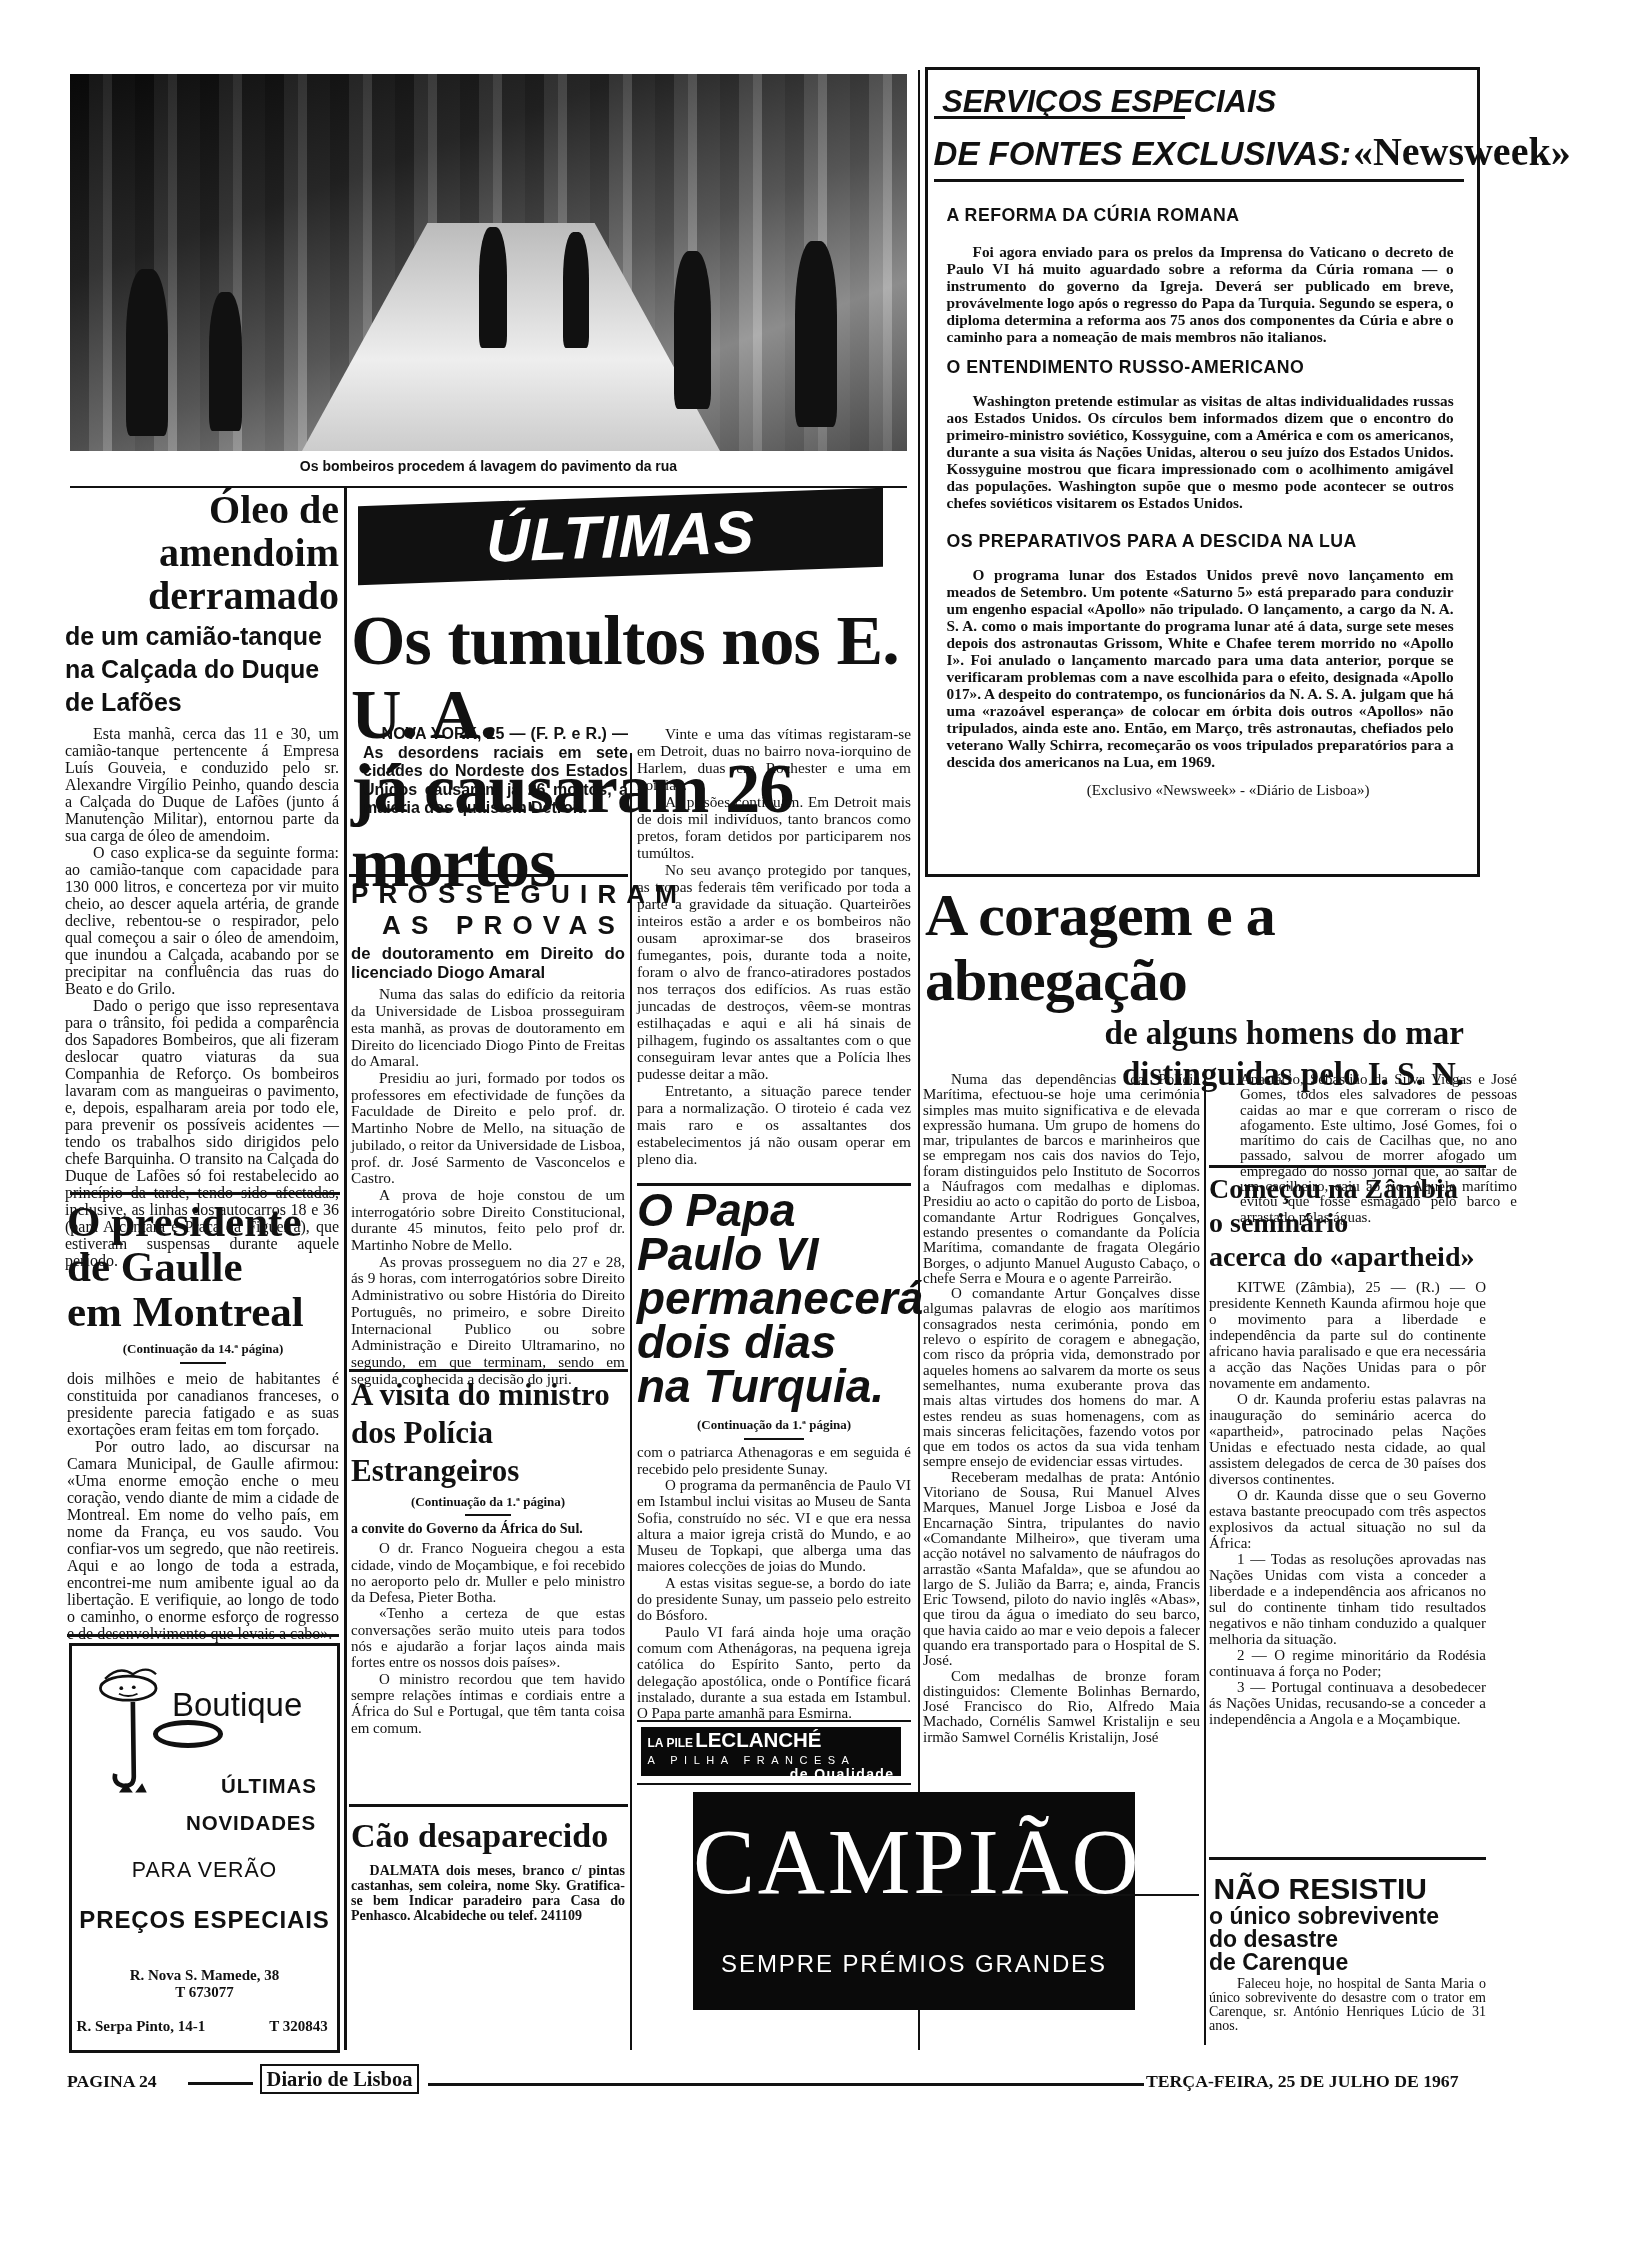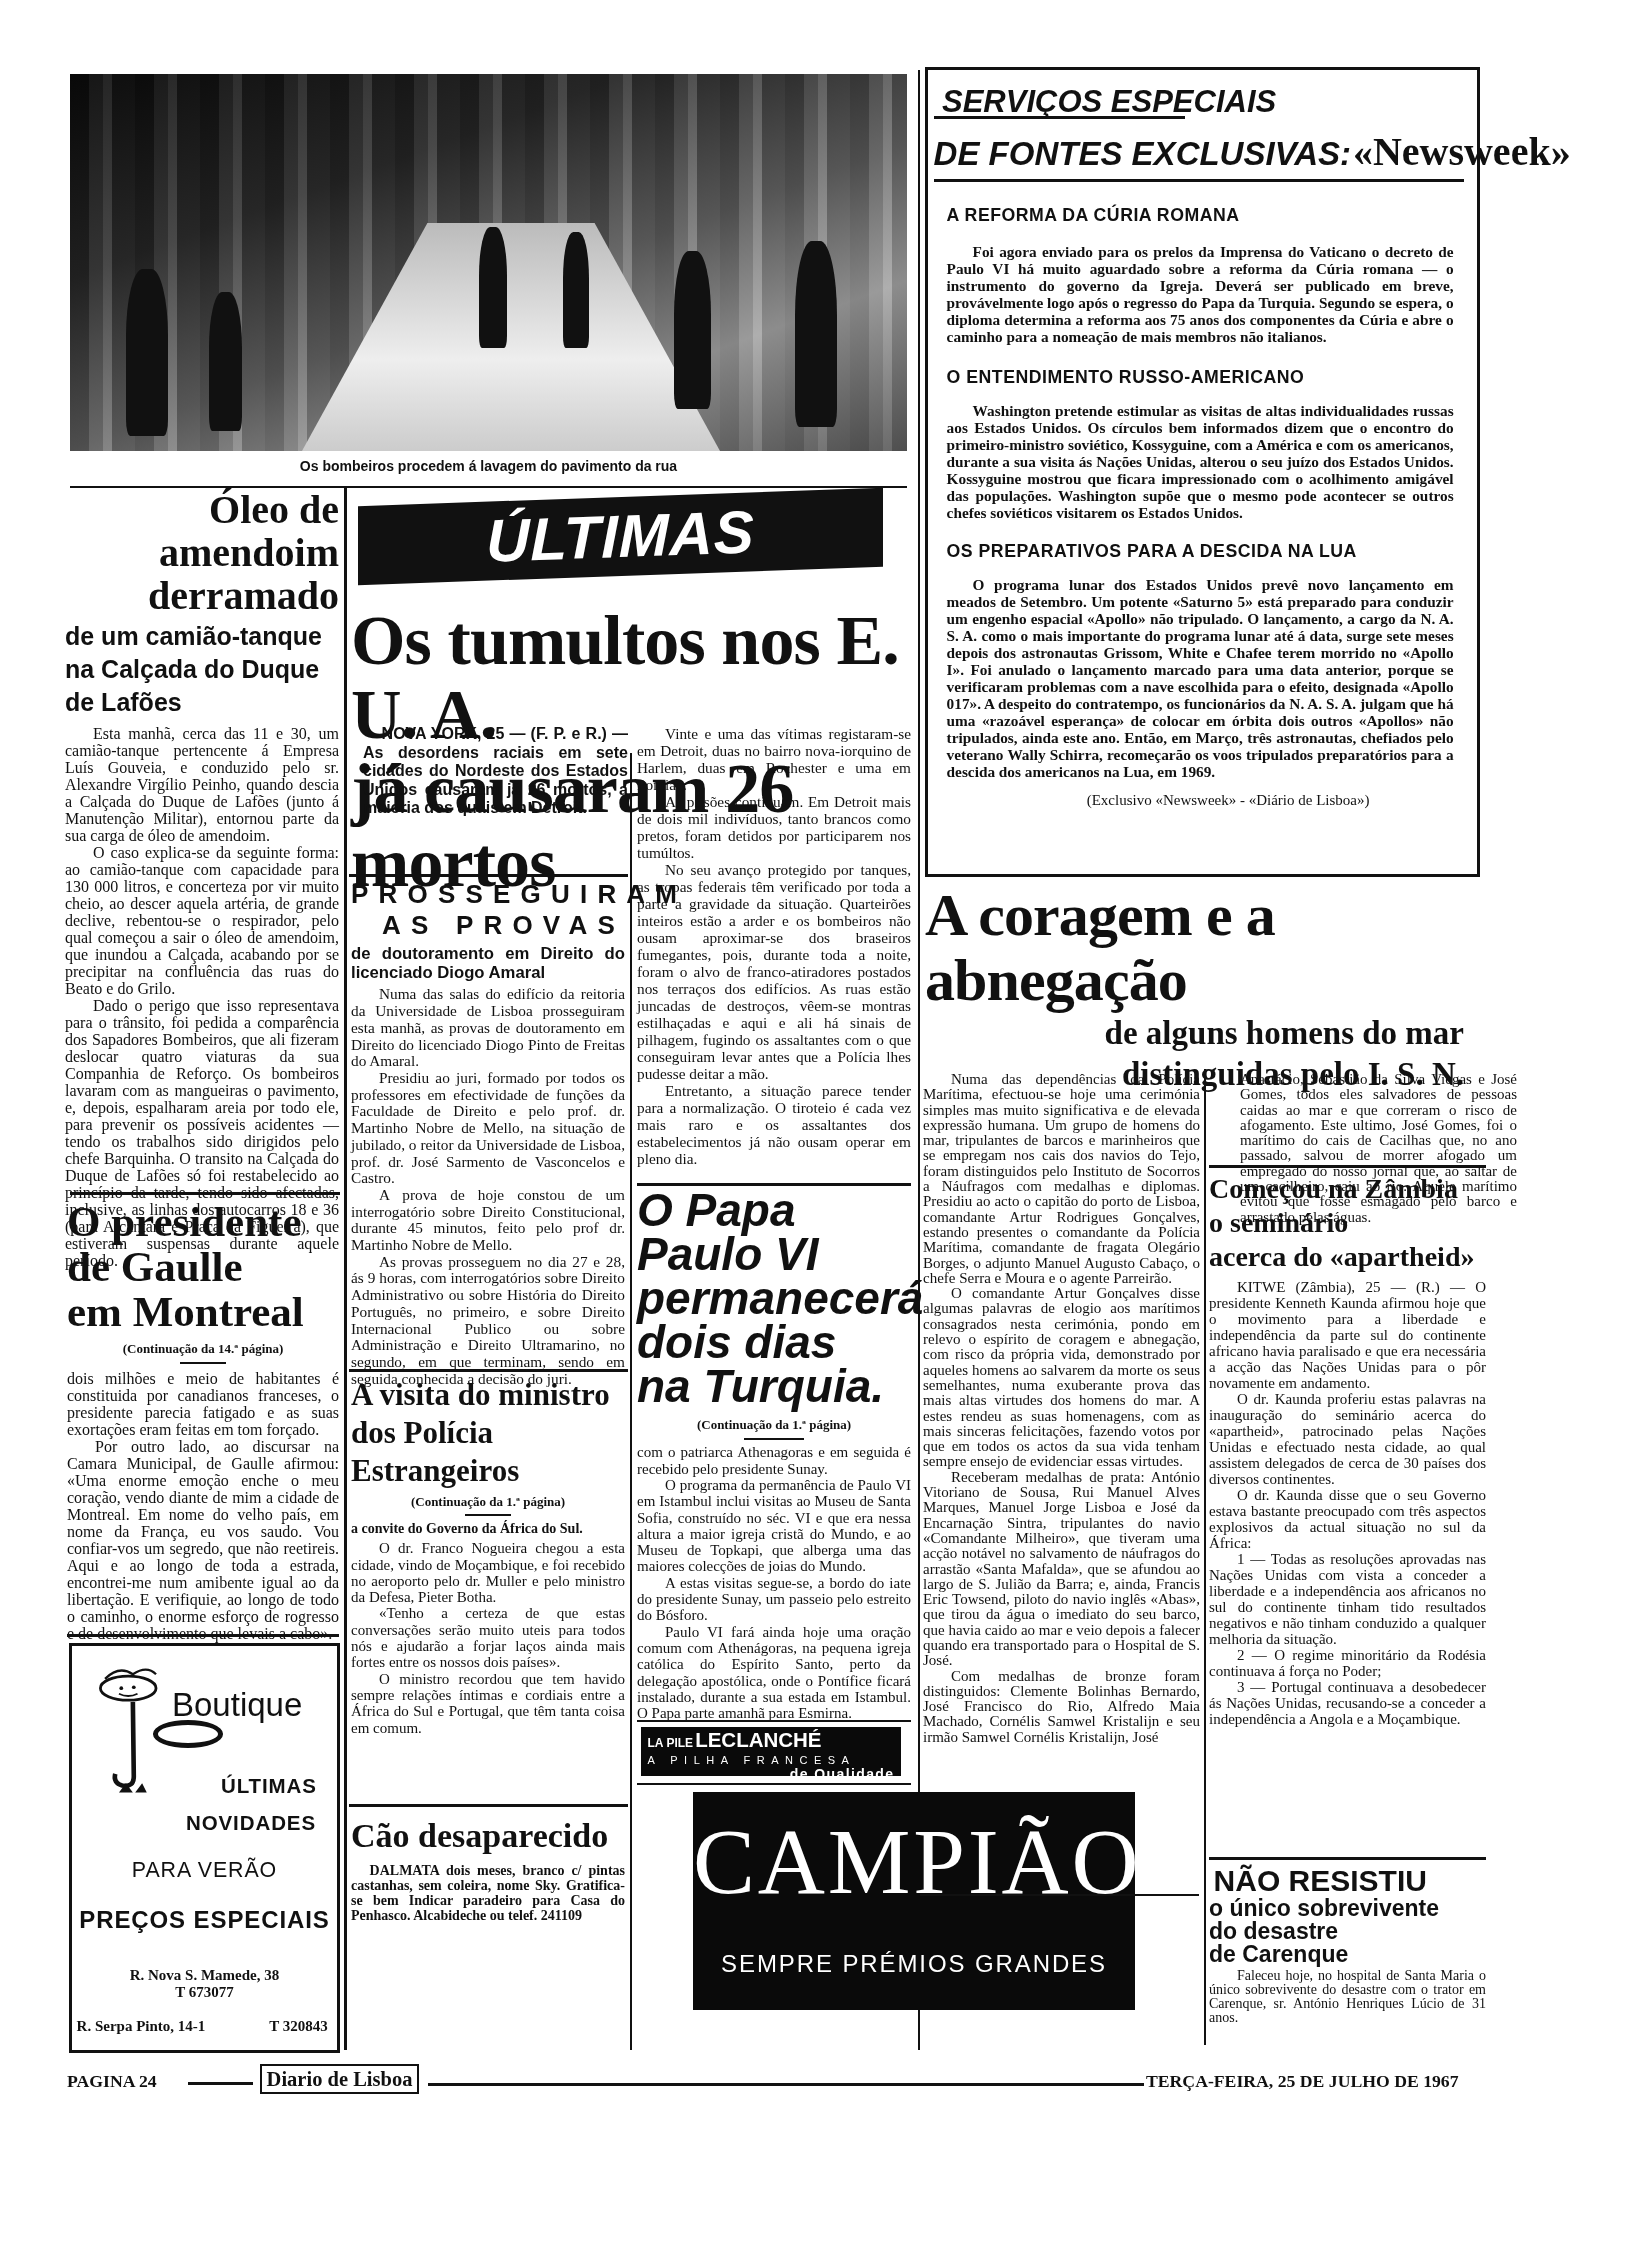--- a/index.html
+++ b/index.html
@@ -190,21 +190,21 @@
     <span class="sans" style="font-weight:bold;font-style:italic;font-size:33px;">DE FONTES EXCLUSIVAS:</span>
     <span style="font-family:'Liberation Serif',serif;font-weight:bold;font-size:40px;">«Newsweek»</span>
   </div>
   <div class="rule" style="left:5.6px;top:109px;width:530px;height:2.8px;"></div>
 
   <div class="abs" style="left:18.6px;top:135px;width:507px;">
     <div class="news-head">A REFORMA DA CÚRIA ROMANA</div>
     <div class="nw-body" style="margin-top:16.7px;">
         <p>Foi agora enviado para os prelos da Imprensa do Vaticano o decreto de Paulo VI há muito aguardado sobre a reforma da Cúria romana — o instrumento do governo da Igreja. Deverá ser publicado em breve, provávelmente logo após o regresso do Papa da Turquia. Segundo se espera, o diploma determina a reforma aos 75 anos dos componentes da Cúria e abre o caminho para a nomeação de mais membros não italianos.</p>
       </div>
-    <div class="news-head" style="margin-top:22px;">O ENTENDIMENTO RUSSO-AMERICANO</div>
+    <div class="news-head" style="margin-top:12px;">O ENTENDIMENTO RUSSO-AMERICANO</div>
     <div class="nw-body" style="margin-top:14px;">
         <p>Washington pretende estimular as visitas de altas individualidades russas aos Estados Unidos. Os círculos bem informados dizem que o encontro do primeiro-ministro soviético, Kossyguine, com a América e com os americanos, durante a sua visita ás Nações Unidas, alterou o seu juízo dos Estados Unidos. Kossyguine mostrou que ficara impressionado com o acolhimento amigável das populações. Washington supõe que o mesmo pode acontecer se outros chefes soviéticos visitarem os Estados Unidos.</p>
       </div>
     <div class="news-head" style="margin-top:20.5px;">OS PREPARATIVOS PARA A DESCIDA NA LUA</div>
     <div class="nw-body" style="margin-top:14px;">
         <p>O programa lunar dos Estados Unidos prevê novo lançamento em meados de Setembro. Um potente «Saturno 5» está preparado para conduzir um engenho espacial «Apollo» não tripulado. O lançamento, a cargo da N. A. S. A. como o mais importante do programa lunar até á data, surge sete meses depois dos astronautas Grissom, White e Chafee terem morrido no «Apollo I». Foi anulado o lançamento marcado para uma data anterior, porque se verificaram problemas com a nave escolhida para o efeito, designada «Apollo 017». A despeito do contratempo, os funcionários da N. A. S. A. julgam que há uma «razoável esperança» de colocar em órbita dois outros «Apollos» não tripulados, ainda este ano. Então, em Março, três astronautas, chefiados pelo veterano Wally Schirra, recomeçarão os voos tripulados preparatórios para a descida dos americanos na Lua, em 1969.</p>
       </div>
     <div style="text-align:center;font-size:15px;margin-top:12px;padding-left:56px;">(Exclusivo «Newsweek» - «Diário de Lisboa»)</div>
   </div>
 </div>
@@ -239,21 +239,21 @@
     <p>O dr. Kaunda proferiu estas palavras na inauguração do seminário acerca do «apartheid», patrocinado pelas Nações Unidas e efectuado nesta cidade, ao qual assistem delegados de cerca de 30 países dos diversos continentes.</p>
     <p>O dr. Kaunda disse que o seu Governo estava bastante preocupado com três aspectos explosivos da actual situação no sul da África:</p>
     <p>1 — Todas as resoluções aprovadas nas Nações Unidas com vista a conceder a liberdade e a independência aos africanos no sul do continente tinham tido resultados negativos e não tinham conduzido a qualquer melhoria da situação.</p>
     <p>2 — O regime minoritário da Rodésia continuava á força no Poder;</p>
     <p>3 — Portugal continuava a desobedecer ás Nações Unidas, recusando-se a conceder a independência a Angola e a Moçambique.</p>
   </div>
 </div>
 <div class="rule" style="left:1209px;top:1857px;width:277px;height:2.8px;"></div>
 
 <div class="abs" style="left:1209px;top:1864px;width:277px;">
-  <div class="sans" style="font-weight:bold;font-size:30px;line-height:33px;padding-left:4.6px;">NÃO RESISTIU</div>
+  <div class="sans" style="font-weight:bold;font-size:30px;line-height:33px;padding-left:4.6px;margin-top:8px;">NÃO RESISTIU</div>
   <div class="sans" style="font-weight:bold;font-size:23px;line-height:23px;">
     <div>o único sobrevivente</div>
     <div>do desastre</div>
     <div>de Carenque</div>
   </div>
   <div class="body-text" style="font-size:14px;line-height:14px;margin-top:2.8px;">
     <p>Faleceu hoje, no hospital de Santa Maria o único sobrevivente do desastre com o trator em Carenque, sr. António Henriques Lúcio de 31 anos.</p>
   </div>
 </div>
 

